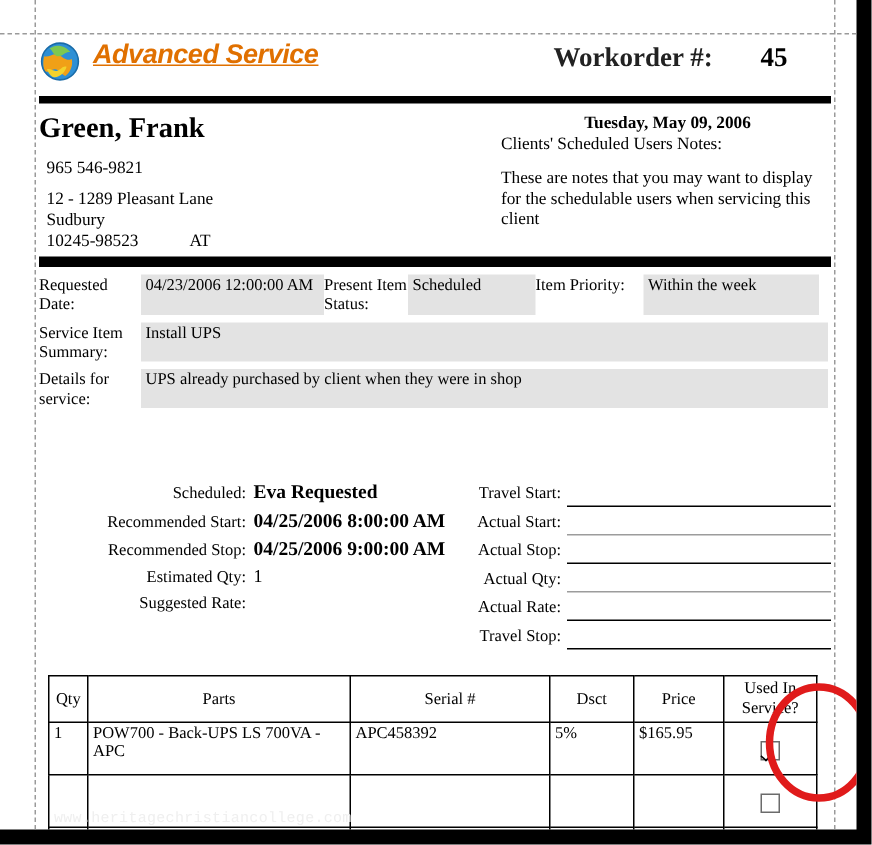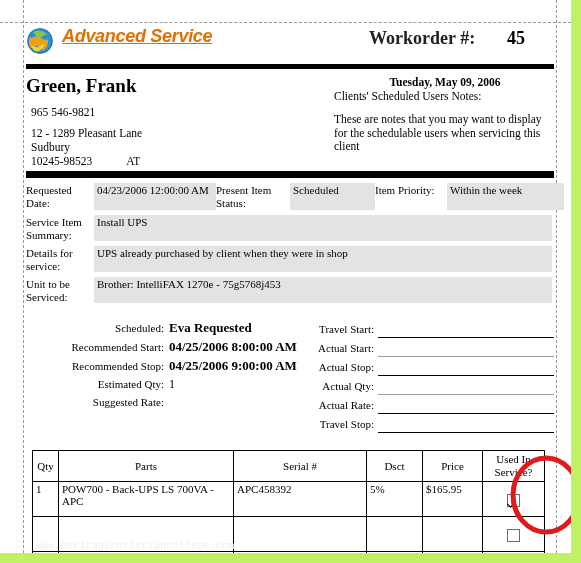--- a/index.html
+++ b/index.html
@@ -12,21 +12,21 @@
     height: 563px;
     overflow: hidden;
     font-family: "Liberation Serif", serif;
   }
 
   
   .viewport {
     position: relative;
     width: 581px;
     height: 563px;
-    background: #bef264;
+    background: #000000;
     box-sizing: border-box;
   }
   .page {
     position: absolute;
     left: 0px;
     top: 0px;
     width: 571px;
     height: 553px;
     background: #ffffff;
     box-sizing: border-box;
@@ -197,21 +197,21 @@
     font-size: 11px;
     color: #000;
     line-height: 12.5px;
     padding: 1px 3px 1px 3px;
     box-sizing: border-box;
     flex: none;
     min-height: 27px;
   }
   .w-lbl1 { width: 68px; }
   .w-val1 { width: 122px; }
-  .w-lbl2 { width: 74px; }
+  .w-lbl2 { width: 56px; }
   .w-val2 { width: 85px; }
   .w-lbl3 { width: 72px; }
   .w-val3 { width: 117px; }
   .w-lblB { width: 68px; }
   .w-valB { width: 458px; min-height: 26px; }
 
   
   .sched {
     position: absolute;
     left: 2px;
@@ -397,24 +397,20 @@
         <div class="frow">
           <div class="flabel w-lblB">Service Item Summary:</div>
           <div class="fval w-valB">Install UPS</div>
         </div>
 
         <div class="frow">
           <div class="flabel w-lblB">Details for service:</div>
           <div class="fval w-valB">UPS already purchased by client when they were in shop</div>
         </div>
 
-        <div class="frow">
-          <div class="flabel w-lblB">Unit to be Serviced:</div>
-          <div class="fval w-valB">Brother: IntelliFAX 1270e - 75g5768j453</div>
-        </div>
 
       </div>
 
       <div class="sched">
         <div class="sched-left">
           <div class="srow">
             <div class="srow-lbl">Scheduled:</div>
             <div class="srow-val">Eva Requested</div>
           </div>
           <div class="srow">

